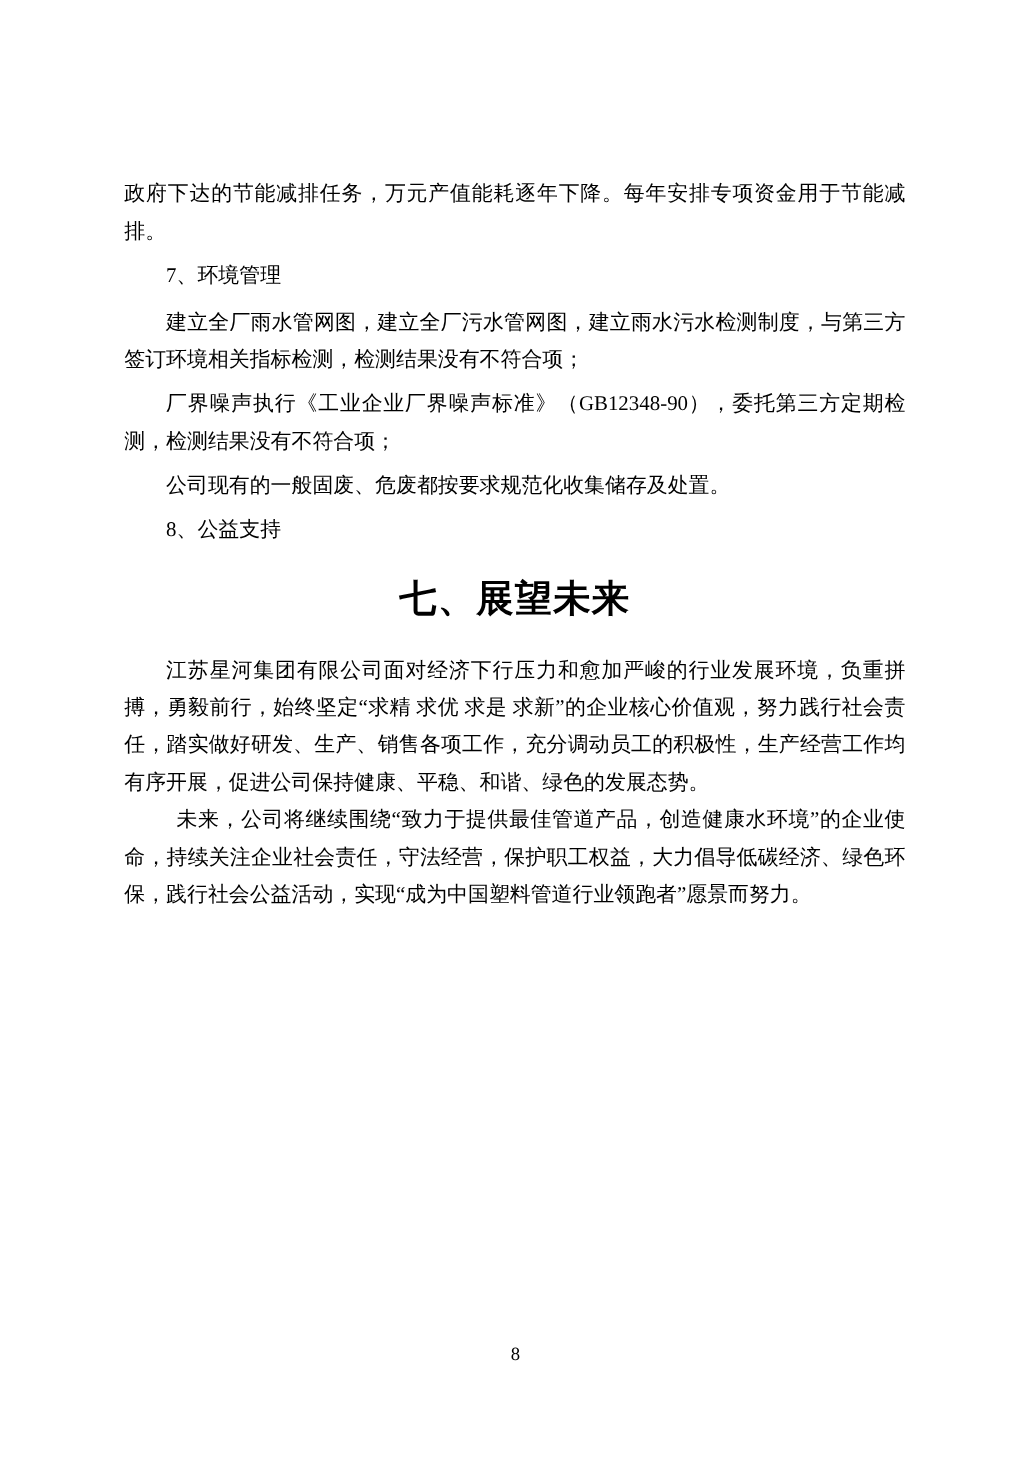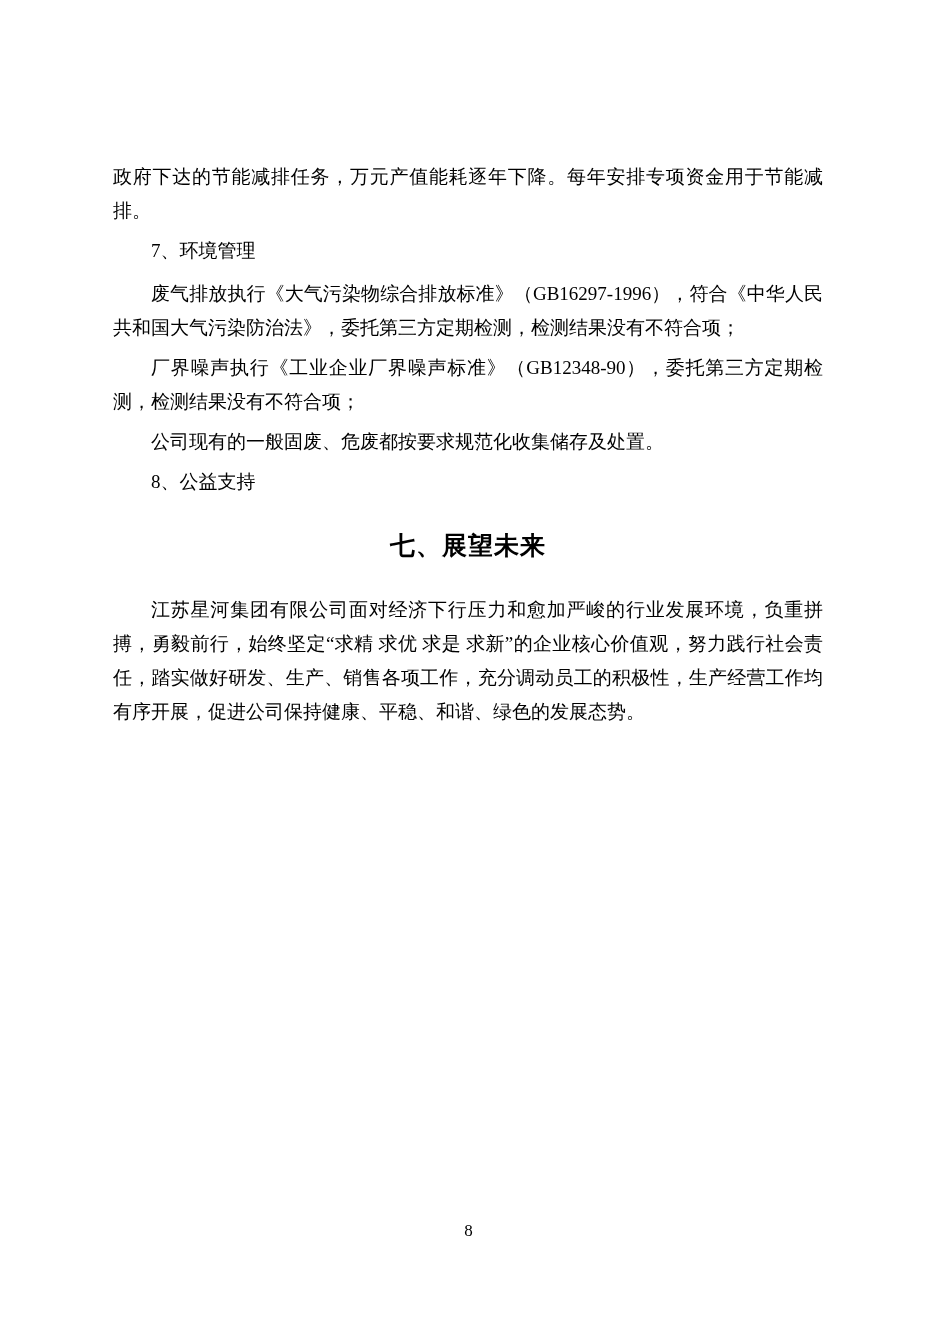--- a/index.html
+++ b/index.html
@@ -27,23 +27,23 @@
     text-indent: 2em;
     word-break: break-all;
   }
   .doc p.no-indent {
     text-indent: 0;
   }
   .doc p.subhead {
     margin: 4px 0 9px 0;
   }
   .doc h1.big-heading {
-    font-family: Liberation Sans, sans-serif;
+    font-family: Liberation Serif, serif;
     font-weight: bold;
-    font-size: 25px;
+    font-size: 34px;
     line-height: 40px;
     text-align: center;
     margin: 26px 0 28px 0;
     letter-spacing: 1px;
   }
   .future-section p {
     margin: 0;
   }
   .future-section p.extra-indent {
     text-indent: 2.5em;
@@ -62,34 +62,35 @@
 </head>
 <body>
 
 <div class="page">
   <div class="doc">
 
     <p class="no-indent">政府下达的节能减排任务，万元产值能耗逐年下降。每年安排专项资金用于节能减排。</p>
 
     <p class="subhead">7、环境管理</p>
 
+    <p>建立全厂雨水管网图，建立全厂污水管网图，建立雨水污水检测制度，与第三方签订环境相关指标检测，检测结果没有不符合项；</p>
 
-    <p>废气排放执行《大气污染物综合排放标准》（GB16297-1996），符合《中华人民共和国大气污染防治法》，委托第三方定期检测，检测结果没有不符合项；</p>
 
 
     <p>厂界噪声执行《工业企业厂界噪声标准》（GB12348-90），委托第三方定期检测，检测结果没有不符合项；</p>
 
     <p>公司现有的一般固废、危废都按要求规范化收集储存及处置。</p>
 
     <p class="subhead">8、公益支持</p>
 
 
     <h1 class="big-heading">七、展望未来</h1>
 
     <div class="future-section">
       <p>江苏星河集团有限公司面对经济下行压力和愈加严峻的行业发展环境，负重拼搏，勇毅前行，始终坚定“求精 求优 求是 求新”的企业核心价值观，努力践行社会责任，踏实做好研发、生产、销售各项工作，充分调动员工的积极性，生产经营工作均有序开展，促进公司保持健康、平稳、和谐、绿色的发展态势。</p>
 
+      <p class="extra-indent">未来，公司将继续围绕“致力于提供最佳管道产品，创造健康水环境”的企业使命，持续关注企业社会责任，守法经营，保护职工权益，大力倡导低碳经济、绿色环保，践行社会公益活动，实现“成为中国塑料管道行业领跑者”愿景而努力。</p>
     </div>
 
   </div>
 
   <div class="page-number">8</div>
 </div>
 
 </body></html>

